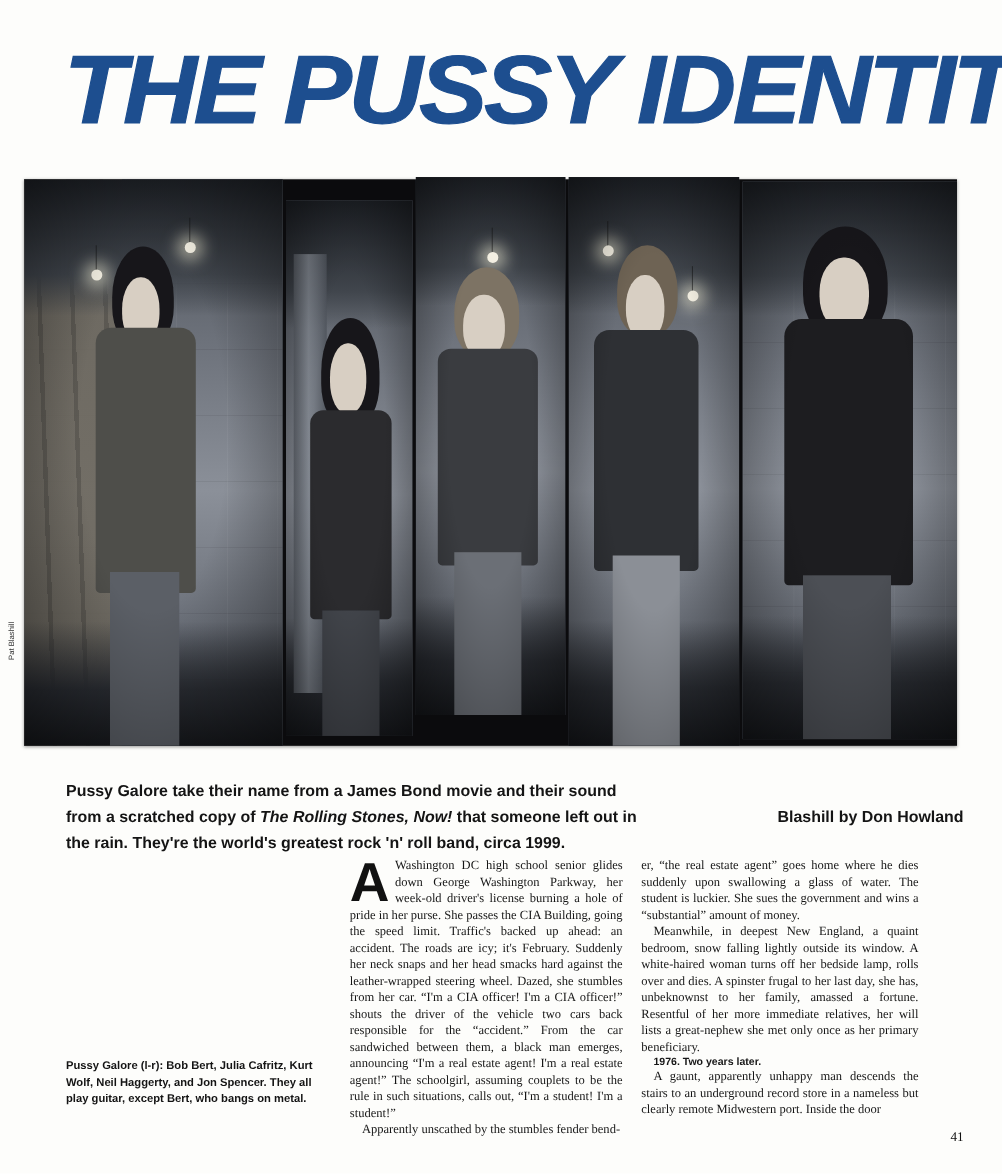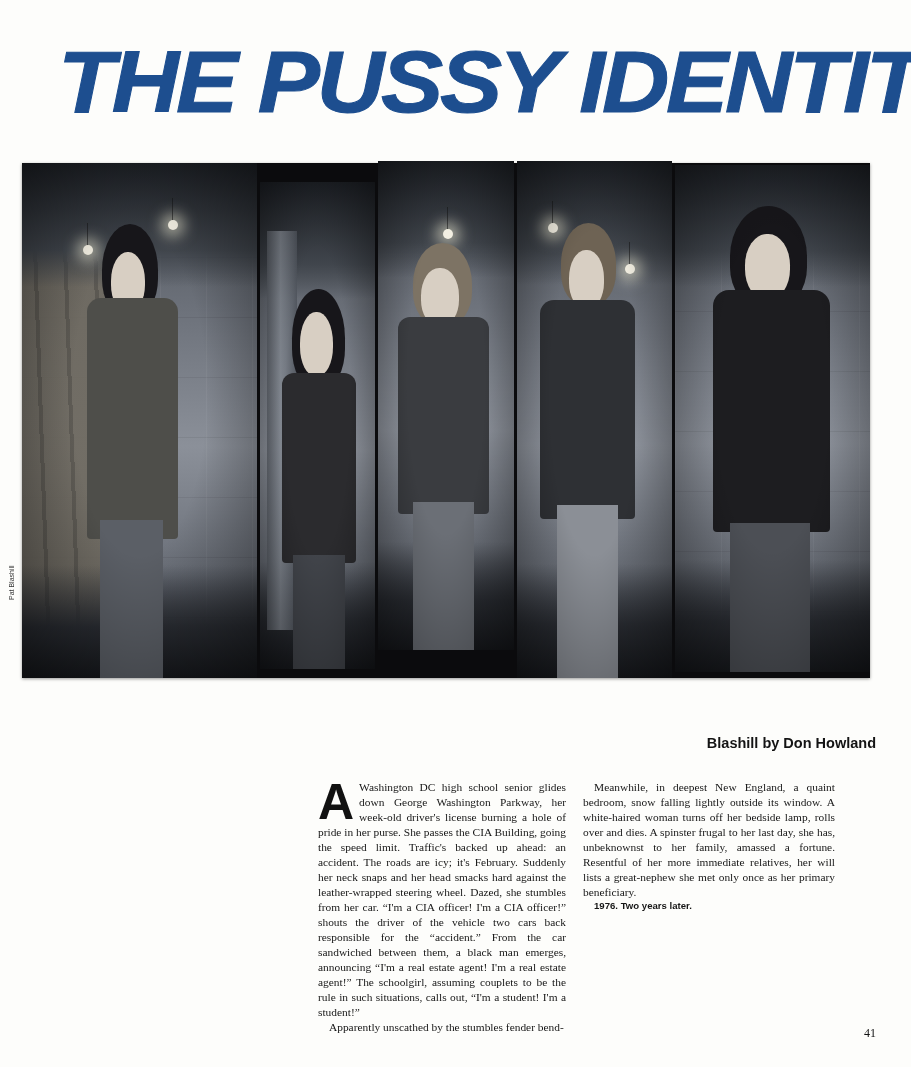--- a/index.html
+++ b/index.html
@@ -318,29 +318,35 @@
         <div class="fig-body" style="left:2%; top:18%; width:94%; height:52%; background:#1d1d20; border-radius:16px 16px 4px 4px;"></div>
         <div class="fig-legs" style="left:16%; top:68%; width:64%; height:32%; background:#4c4f55;"></div>
       </div>
       <div class="vignette"></div>
     </div>
 
   </div>
 
   <div class="side-credit">Pat Blashill</div>
 
+  <div class="deck">
+    <span>Pussy Galore take their name from a James Bond movie and their sound from a scratched copy of </span><i>The Rolling Stones, Now!</i><span> that someone left out in the rain. They're the world's greatest rock 'n' roll band, circa 1999.</span>
+  </div>
 
   <div class="byline">Blashill by Don Howland</div>
 
+  <div class="caption">Pussy Galore (l-r): Bob Bert, Julia Cafritz, Kurt Wolf, Neil Haggerty, and Jon Spencer. They all play guitar, except Bert, who bangs on metal.</div>
 
   <div class="col c1">
     <p class="first"><span class="dropcap">A</span><span> Washington DC high school senior glides down George Washington Parkway, her week-old driver's license burning a hole of pride in her purse. She passes the CIA Building, going the speed limit. Traffic's backed up ahead: an accident. The roads are icy; it's February. Suddenly her neck snaps and her head smacks hard against the leather-wrapped steering wheel. Dazed, she stumbles from her car. “I'm a CIA officer! I'm a CIA officer!” shouts the driver of the vehicle two cars back responsible for the “accident.” From the car sandwiched between them, a black man emerges, announcing “I'm a real estate agent! I'm a real estate agent!” The schoolgirl, assuming couplets to be the rule in such situations, calls out, “I'm a student! I'm a student!”</span></p>
     <p>Apparently unscathed by the stumbles fender bend-</p>
   </div>
 
   <div class="col c2">
+    <p class="first">er, “the real estate agent” goes home where he dies suddenly upon swallowing a glass of water. The student is luckier. She sues the government and wins a “substantial” amount of money.</p>
     <p>Meanwhile, in deepest New England, a quaint bedroom, snow falling lightly outside its window. A white-haired woman turns off her bedside lamp, rolls over and dies. A spinster frugal to her last day, she has, unbeknownst to her family, amassed a fortune. Resentful of her more immediate relatives, her will lists a great-nephew she met only once as her primary beneficiary.</p>
     <p class="subhead">1976. Two years later.</p>
+    <p>A gaunt, apparently unhappy man descends the stairs to an underground record store in a nameless but clearly remote Midwestern port. Inside the door</p>
   </div>
 
   <div class="folio">41</div>
 
 </div>
 
 </body></html>

